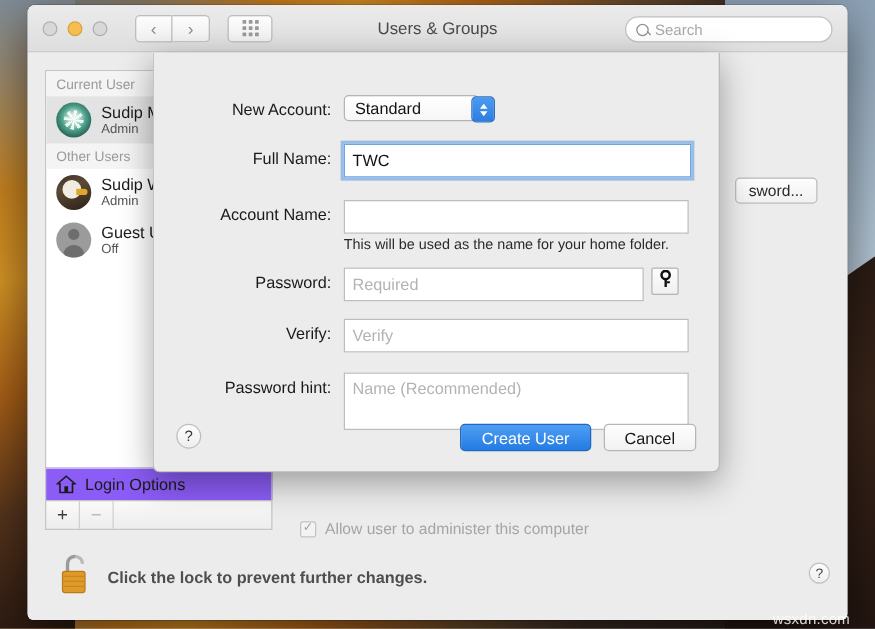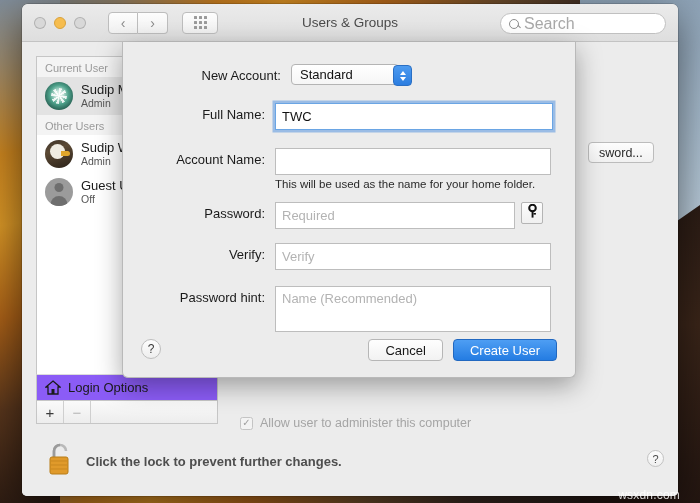--- a/index.html
+++ b/index.html
@@ -72,21 +72,21 @@
     font-size: 13.5px; color:#4a4a4a; pointer-events:none;
   }
   .searchbox {
     position:absolute; right: 12px; top: 9px;
     width: 166px; height: 21px; border-radius: 11px;
     background:#fff; border:.5px solid #c0c0c0;
     display:flex; align-items:center; padding-left: 8px; gap: 5px;
   }
   .searchbox .mag { width:10px;height:10px;border:1.4px solid #8e8e8e;border-radius:50%;position:relative;flex:none;}
   .searchbox .mag::after{content:"";position:absolute;width:4px;height:1.4px;background:#8e8e8e;transform:rotate(45deg);right:-3px;bottom:0px;}
-  .searchbox span { font-size: 16px; color:#a8a8a8; }
+  .searchbox span { font-size: 12px; color:#a8a8a8; }
 
   .content { position: relative; height: 454px; background:#ececec; display:flex; }
 
   
   .sidepane { width: 196px; padding: 14px 0 0 14px; position: relative; }
   .userlist {
     width: 182px; height: 318px; background:#fff;
     border: 1px solid #c6c6c6; border-bottom: none;
     overflow: hidden;
   }
@@ -312,21 +312,21 @@
       <div class="chpwbtn">sword...</div>
 
       <div class="adminrow">
         <span class="chk">✓</span>
         <span class="lbl">Allow user to administer this computer</span>
       </div>
     </div>
 
     <div class="sheet">
 
-      <div class="frow" style="margin-top:22px;padding-left:16px;">
+      <div class="frow" style="margin-top:34px;">
         <div class="flabel">New Account:</div>
         <div class="popup">
           <span>Standard</span>
           <span class="stepper">
               <i class="up"></i>
               <i class="dn"></i>
             </span>
         </div>
       </div>
 
@@ -373,22 +373,22 @@
           <span>Password hint:</span>
         </div>
         <div class="textarea" style="width:276px;">
           <span>Name (Recommended)</span>
         </div>
       </div>
 
       <div class="sheetfoot">
         <div class="qbtn">?</div>
         <div class="footbtns">
+          <div class="btn primary">Create User</div>
           <div class="btn plain">Cancel</div>
-          <div class="btn primary">Create User</div>
         </div>
       </div>
 
     </div>
 
     <div class="lockbar">
       <div class="lockrow">
         <span>
           <svg width="28" height="34" viewBox="0 0 28 34">
             <path d="M8 15 L8 9 a6 6 0 0 1 12 0" fill="none" stroke="#b9b9b9" stroke-width="2.6"></path>

